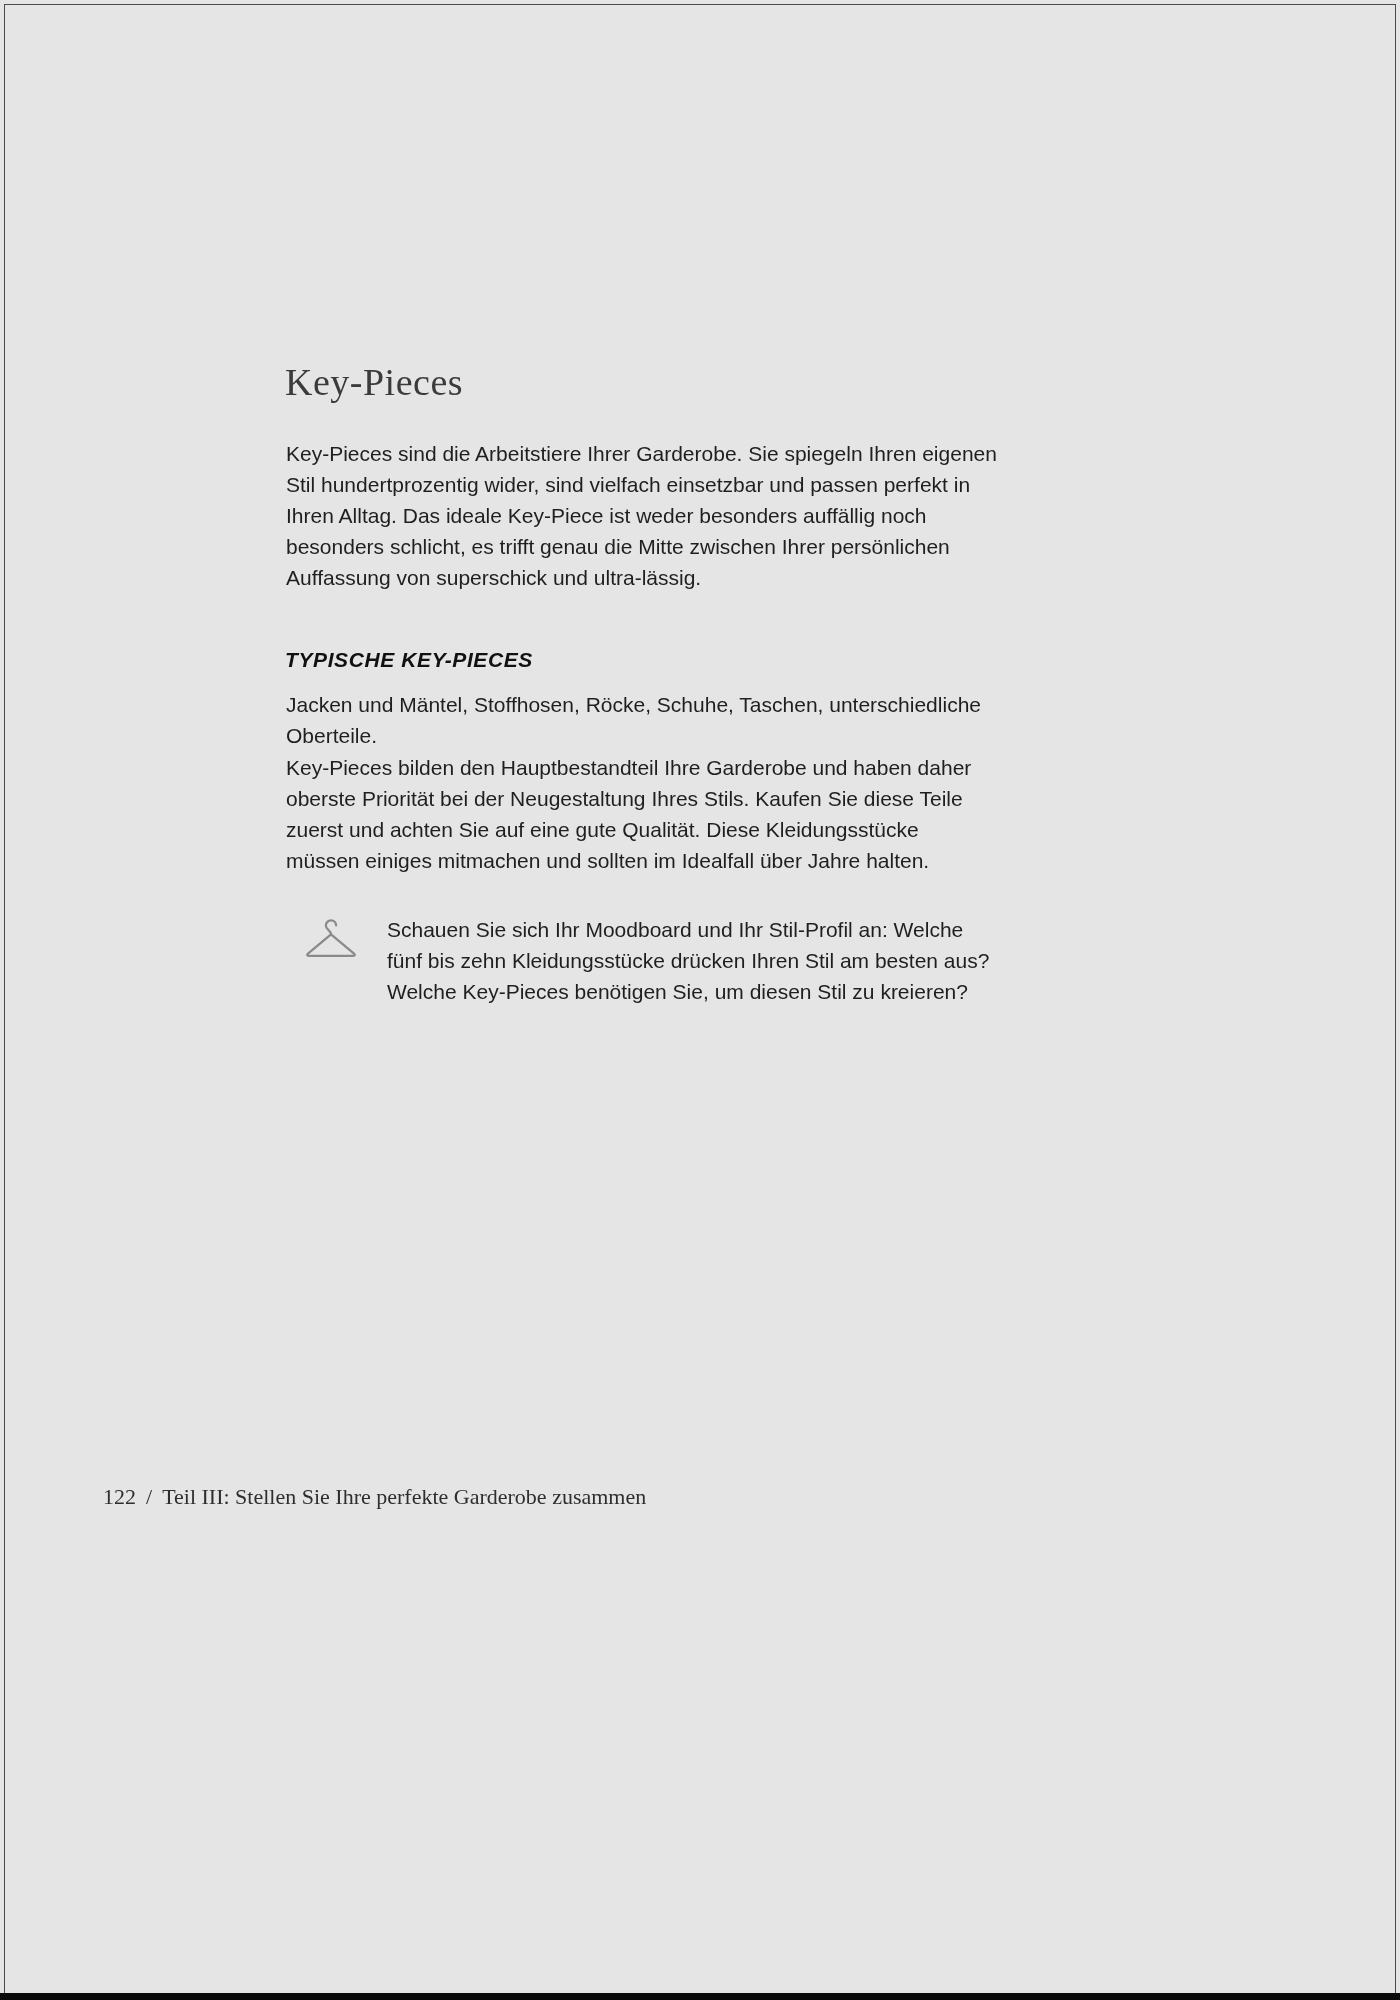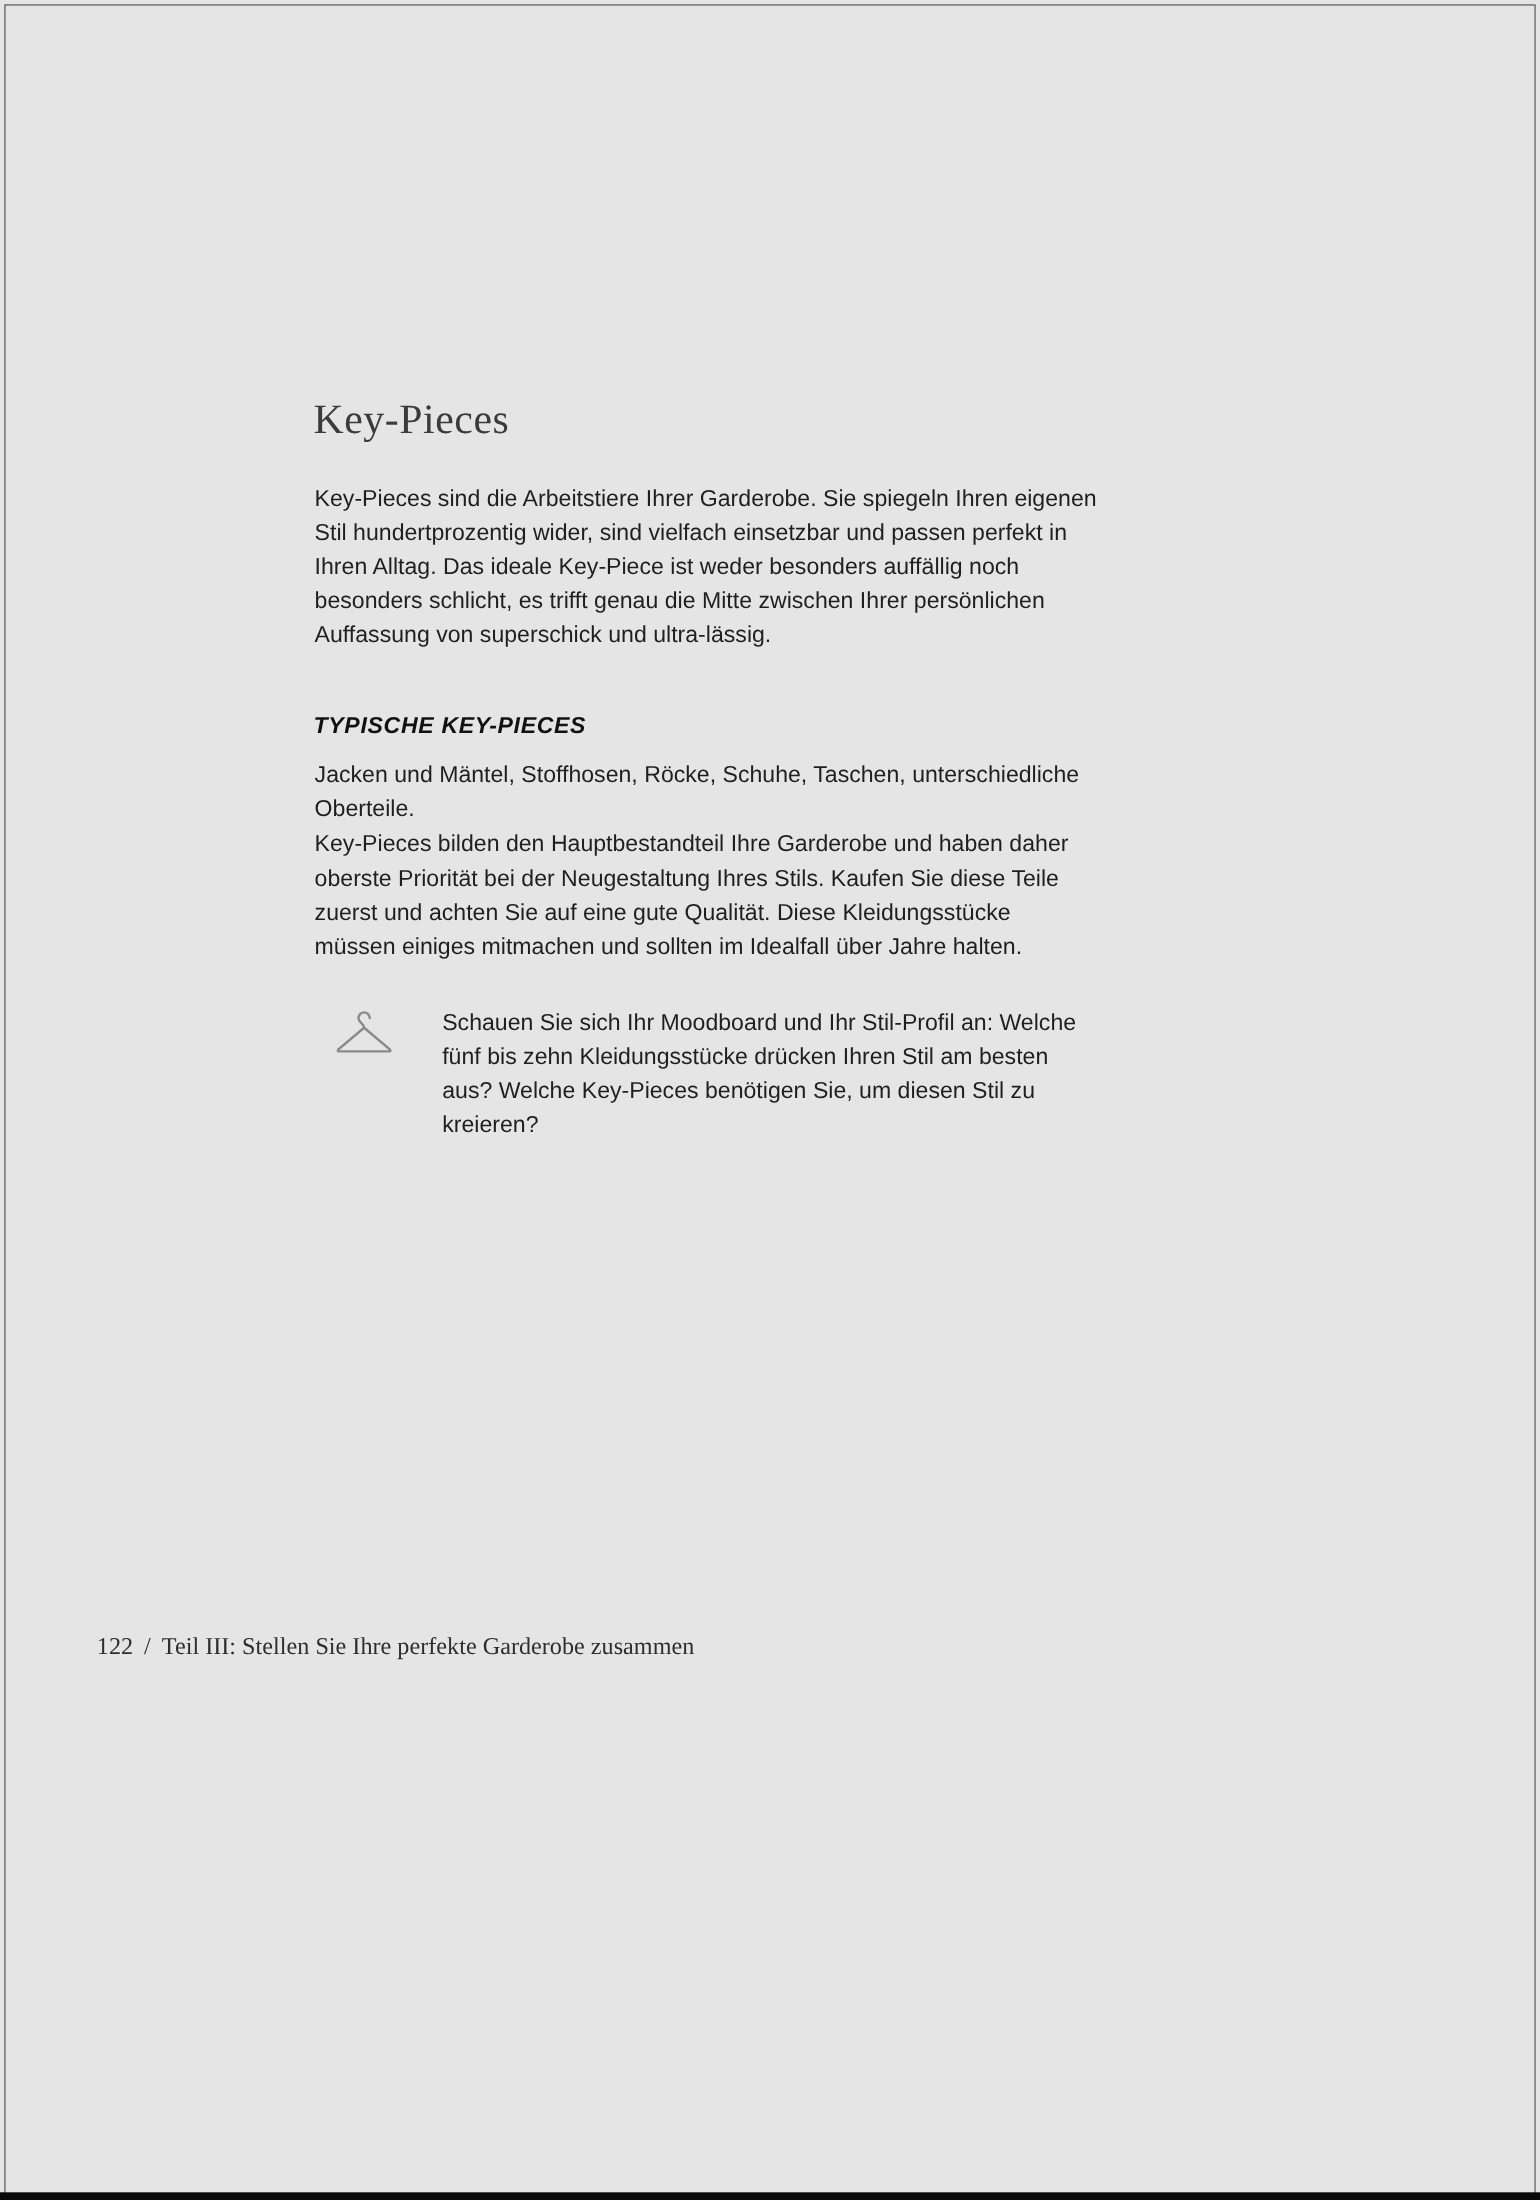--- a/index.html
+++ b/index.html
@@ -56,21 +56,20 @@
     font-weight: bold;
     letter-spacing: 0.6px;
     color: #111111;
     margin: 54px 0 16px 0;
     font-style: italic;
   }
   .tip {
     display: flex;
     align-items: flex-start;
     margin-top: 38px;
-    gap: 15px;
   }
   .tip-icon-wrap {
     flex: none;
     width: 58px;
     margin-left: 18px;
     margin-right: 26px;
     padding-top: 2px;
   }
   .tip-icon-wrap svg {
     display: block;
@@ -78,21 +77,21 @@
     height: 46px;
   }
   .tip-text {
     flex: 1;
     font-size: 21px;
     line-height: 31px;
     color: #1f1f1f;
   }
   .footer {
     position: absolute;
-    left: 88px;
+    left: 103px;
     top: 1484px;
     font-family: "Liberation Serif", "DejaVu Serif", serif;
     font-size: 22px;
     color: #2e2e2e;
     white-space: nowrap;
   }
   .footer .slash {
     margin: 0 10px;
   }
 </style>

